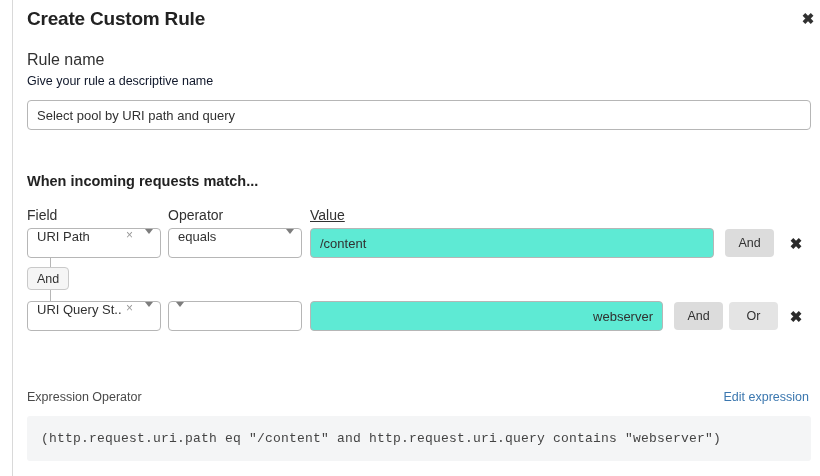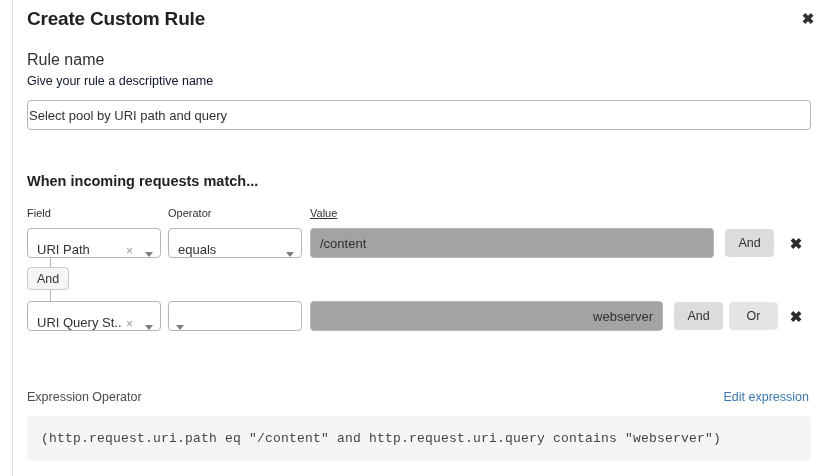--- a/index.html
+++ b/index.html
@@ -71,39 +71,39 @@
     top: 100px;
     width: 784px;
     height: 30px;
     box-sizing: border-box;
     border: 1px solid #b6b6b6;
     border-radius: 4px;
     background: #ffffff;
     font-family: "Liberation Sans", sans-serif;
     font-size: 13px;
     color: #313131;
-    padding: 0 1px;
+    padding: 0 9px;
     outline: none;
   }
 
   
   .section-heading {
     position: absolute;
     left: 14px;
     top: 173px;
     font-size: 14.5px;
     font-weight: bold;
     color: #222222;
   }
 
   
   .col-label {
     position: absolute;
     top: 207px;
-    font-size: 11px;
+    font-size: 14px;
     color: #313131;
   }
   .col-label.field { left: 14px; }
   .col-label.operator { left: 155px; }
   .col-label.value { left: 297px; text-decoration: underline; }
 
   
   .cond-row {
     position: absolute;
     left: 0;
@@ -114,21 +114,21 @@
   .cond-row.row2 { top: 301px; }
 
   .select-box {
     position: absolute;
     box-sizing: border-box;
     height: 30px;
     border: 1px solid #b6b6b6;
     border-radius: 4px;
     background: #ffffff;
     display: flex;
-    align-items: flex-end;
+    align-items: flex-start;
     cursor: pointer;
     user-select: none;
   }
   .select-box .sel-text {
     flex: 1 1 auto;
     padding-left: 9px;
     font-size: 13px;
     color: #313131;
     white-space: nowrap;
     overflow: hidden;
@@ -158,21 +158,21 @@
   .field-select { left: 14px; width: 134px; }
   .op-select   { left: 155px; width: 134px; }
 
   .value-input {
     position: absolute;
     box-sizing: border-box;
     left: 297px;
     height: 30px;
     border: 1px solid #b6b6b6;
     border-radius: 4px;
-    background: #a3a3a3;
+    background: #5eead4;
     font-family: "Liberation Sans", sans-serif;
     font-size: 13px;
     color: #313131;
     padding: 0 9px;
     outline: none;
   }
   .value-input.w1 { width: 404px; }
   .value-input.w2 { width: 353px; text-align: right; }
 
   .logic-btn {

